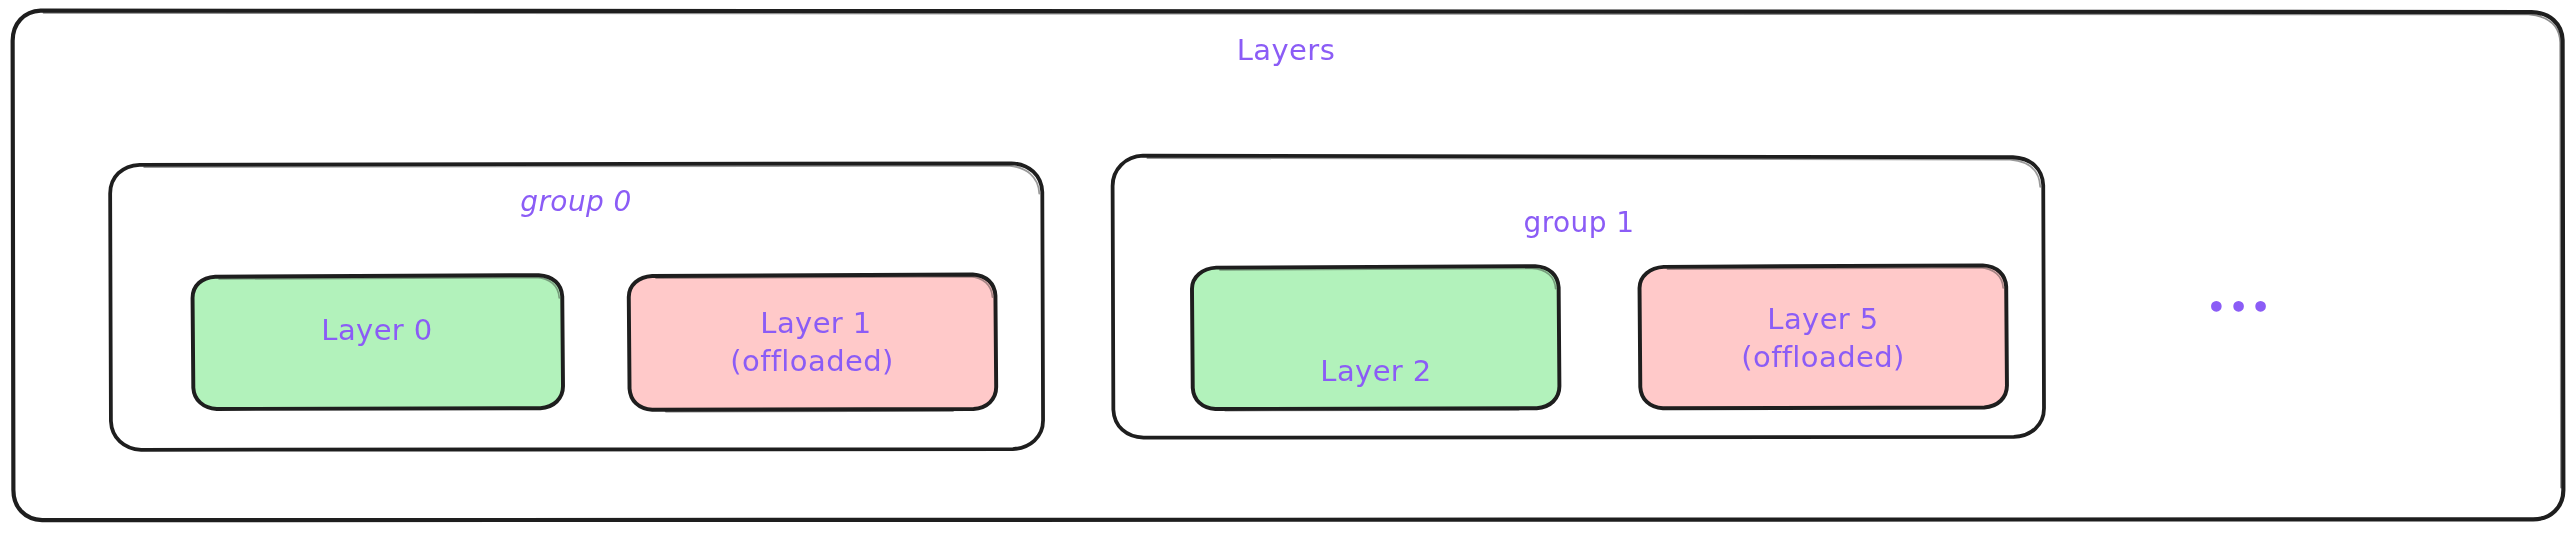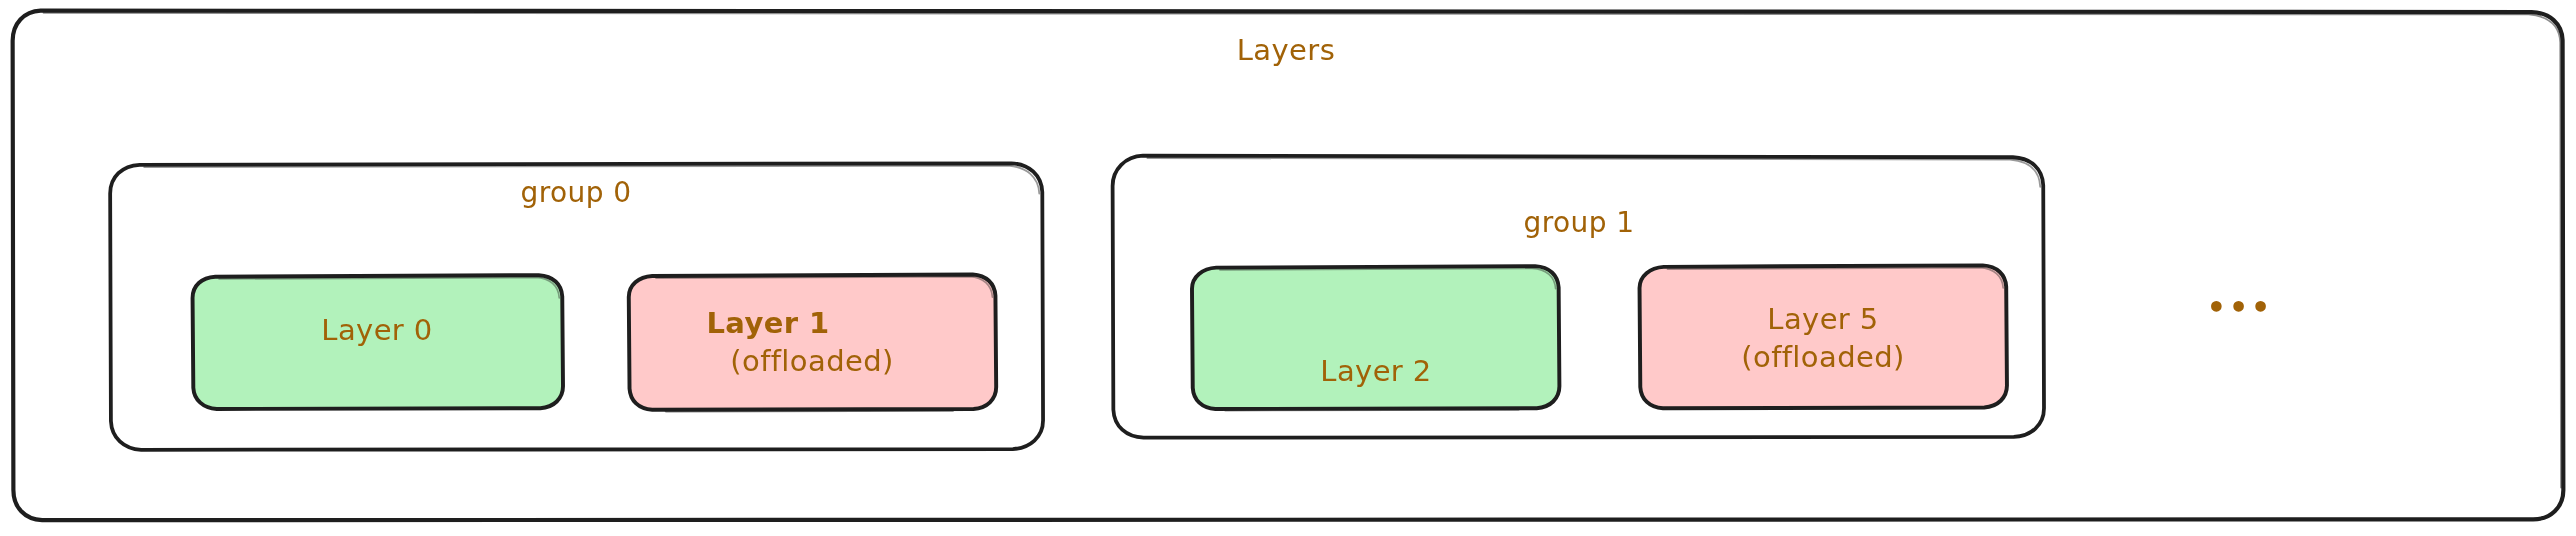--- a/index.html
+++ b/index.html
@@ -17,21 +17,21 @@
   }
   #sketch {
     position: absolute;
     left: 0;
     top: 0;
     width: 2576px;
     height: 536px;
   }
   .lbl {
     position: absolute;
-    color: #a16207;
+    color: #8b5cf6;
     font-family: "DejaVu Sans", sans-serif;
     font-weight: 400;
     white-space: pre;
     text-align: center;
     line-height: 1.18;
     letter-spacing: 0.4px;
     user-select: none;
   }
   .title-lbl {
     font-size: 29px;
@@ -154,27 +154,27 @@
                L 2199 540
                C 2181 539 2170 528 2169 512
                L 2168 381
                C 2168 365 2182 354 2200 353 Z" fill="#ffc9c9" stroke="#1e1e1e" stroke-width="5.2" stroke-linecap="round" stroke-linejoin="round"></path>
       <path d="M 2205 356 L 2618 354 C 2637 355 2648 365 2649 381" fill="none" stroke="#1e1e1e" stroke-width="2.2" opacity="0.4" stroke-linecap="round"></path>
     </g>
   </svg>
 
   <div class="lbl title-lbl centered" style="left:1286px; top:33px;">Layers</div>
 
-  <div class="lbl group-lbl centered" style="left:576px; top:176px;">group 0</div>
+  <div class="lbl group-lbl centered" style="left:576px; top:185px;font-style:italic;">group 0</div>
 
   <div class="lbl group-lbl centered" style="left:1579px; top:179px;margin-top:27px;">group 1</div>
 
   <div class="lbl layer-lbl centered" style="left:377px; top:313px;">Layer 0</div>
 
-  <div class="lbl layer-lbl centered" style="left:768px; top:306px;font-weight:bold;">Layer 1</div>
+  <div class="lbl layer-lbl centered" style="left:816px; top:306px;">Layer 1</div>
   <div class="lbl layer-lbl centered" style="left:812px; top:344px;">(offloaded)</div>
 
   <div class="lbl layer-lbl centered" style="left:1376px; top:324px;margin-top:30px;">Layer 2</div>
 
   <div class="lbl layer-lbl centered" style="left:1823px; top:302px;">Layer 5</div>
   <div class="lbl layer-lbl centered" style="left:1823px; top:340px;">(offloaded)</div>
 
   <div class="lbl ellipsis-lbl centered" style="left:2240px; top:290px;">•••</div>
 
 </div>

